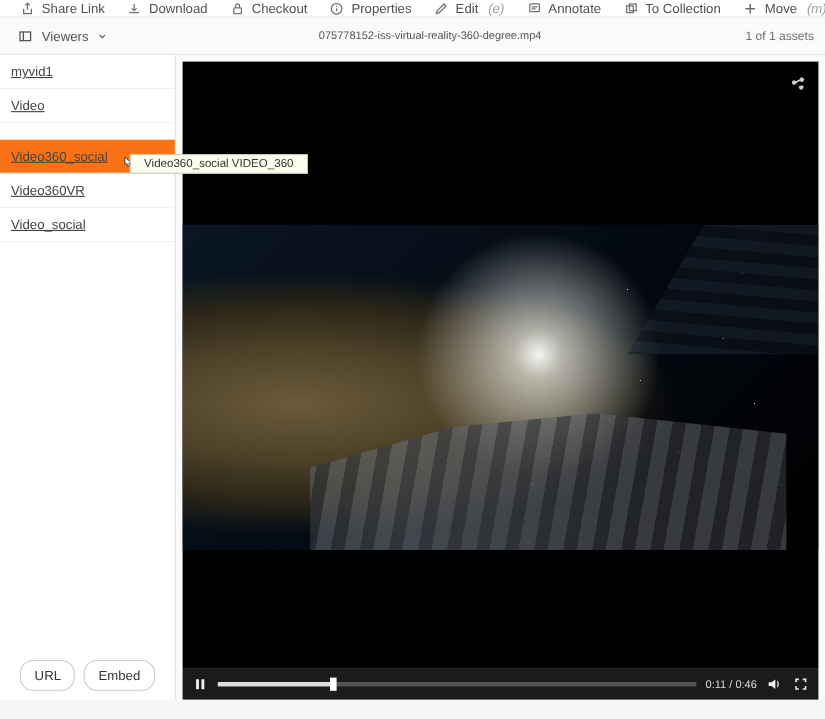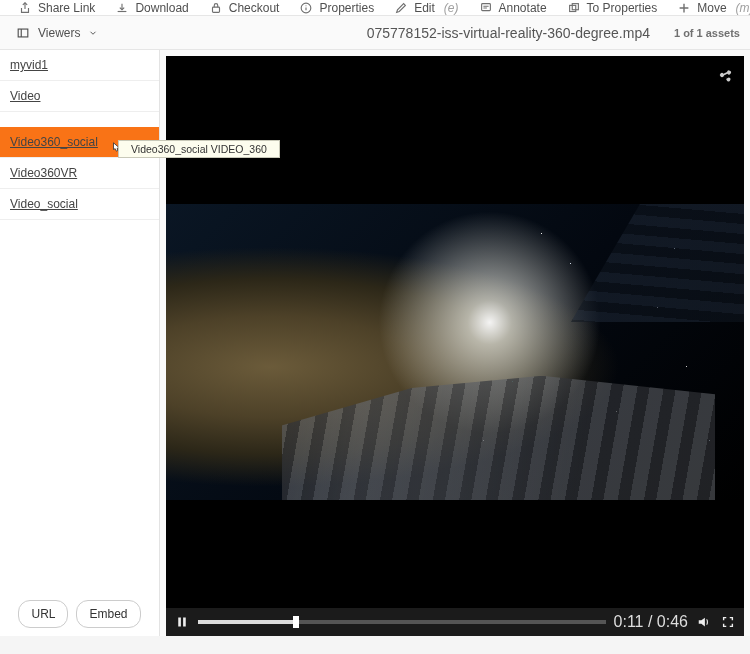--- a/index.html
+++ b/index.html
@@ -46,29 +46,29 @@
   .viewers-btn {
     display: flex;
     align-items: center;
     gap: 8px;
     cursor: pointer;
     color: #505050;
     padding: 4px 6px;
   }
   .filename {
     flex: 1;
-    text-align: right;
-    font-size: 14px;
+    text-align: center;
+    font-size: 10px;
     color: #555;
     white-space: nowrap;
     overflow: hidden;
     text-overflow: ellipsis;
     padding: 0 8px;
   }
-  .asset-count { color: #707070; font-size: 11px; white-space: nowrap; font-weight: bold; }
+  .asset-count { color: #707070; font-size: 11px; white-space: nowrap; }
 
   .content {
     display: flex;
     height: calc(654px - 34px - 34px);
   }
   .sidebar {
     width: 160px;
     background: #fff;
     border-right: 1px solid #e3e3e3;
     display: flex;
@@ -205,21 +205,21 @@
     padding: 0 8px;
     color: #ddd;
     font-size: 10px;
   }
   .ctrl-ic { width:16px; height:16px; display:flex; align-items:center; justify-content:center; cursor:pointer; color:#eee; }
   .progress {
     flex:1; height:4px; background:#555; position:relative; cursor:pointer;
   }
   .progress-fill { position:absolute; left:0; top:0; bottom:0; width:24%; background:#ddd; }
   .progress-handle { position:absolute; top:-4px; left:24%; width:6px; height:12px; background:#fff; margin-left:-3px; }
-  .time { color:#ddd; font-size:16px; white-space:nowrap; }
+  .time { color:#ddd; font-size:10px; white-space:nowrap; }
 
   svg { display:block; }
 </style>
 </head>
 <body>
 
 <div class="toolbar">
   <div class="tb-item">
     <span class="ic">
       <svg viewBox="0 0 16 16" width="14" height="14" fill="none" stroke="currentColor" stroke-width="1.3">
@@ -277,21 +277,21 @@
     </span>
     <span>Annotate</span>
   </div>
   <div class="tb-item">
     <span class="ic">
       <svg viewBox="0 0 16 16" width="14" height="14" fill="none" stroke="currentColor" stroke-width="1.3">
           <rect x="3" y="5" width="7" height="7"></rect>
           <rect x="6" y="3" width="7" height="7"></rect>
         </svg>
     </span>
-    <span>To Properties</span>
+    <span>To Collection</span>
   </div>
   <div class="tb-item">
     <span class="ic">
       <svg viewBox="0 0 16 16" width="14" height="14" fill="none" stroke="currentColor" stroke-width="1.6">
           <path d="M8 3v10M3 8h10"></path>
         </svg>
     </span>
     <span>Move</span>
     <span class="tb-hint">(m)</span>
   </div>

